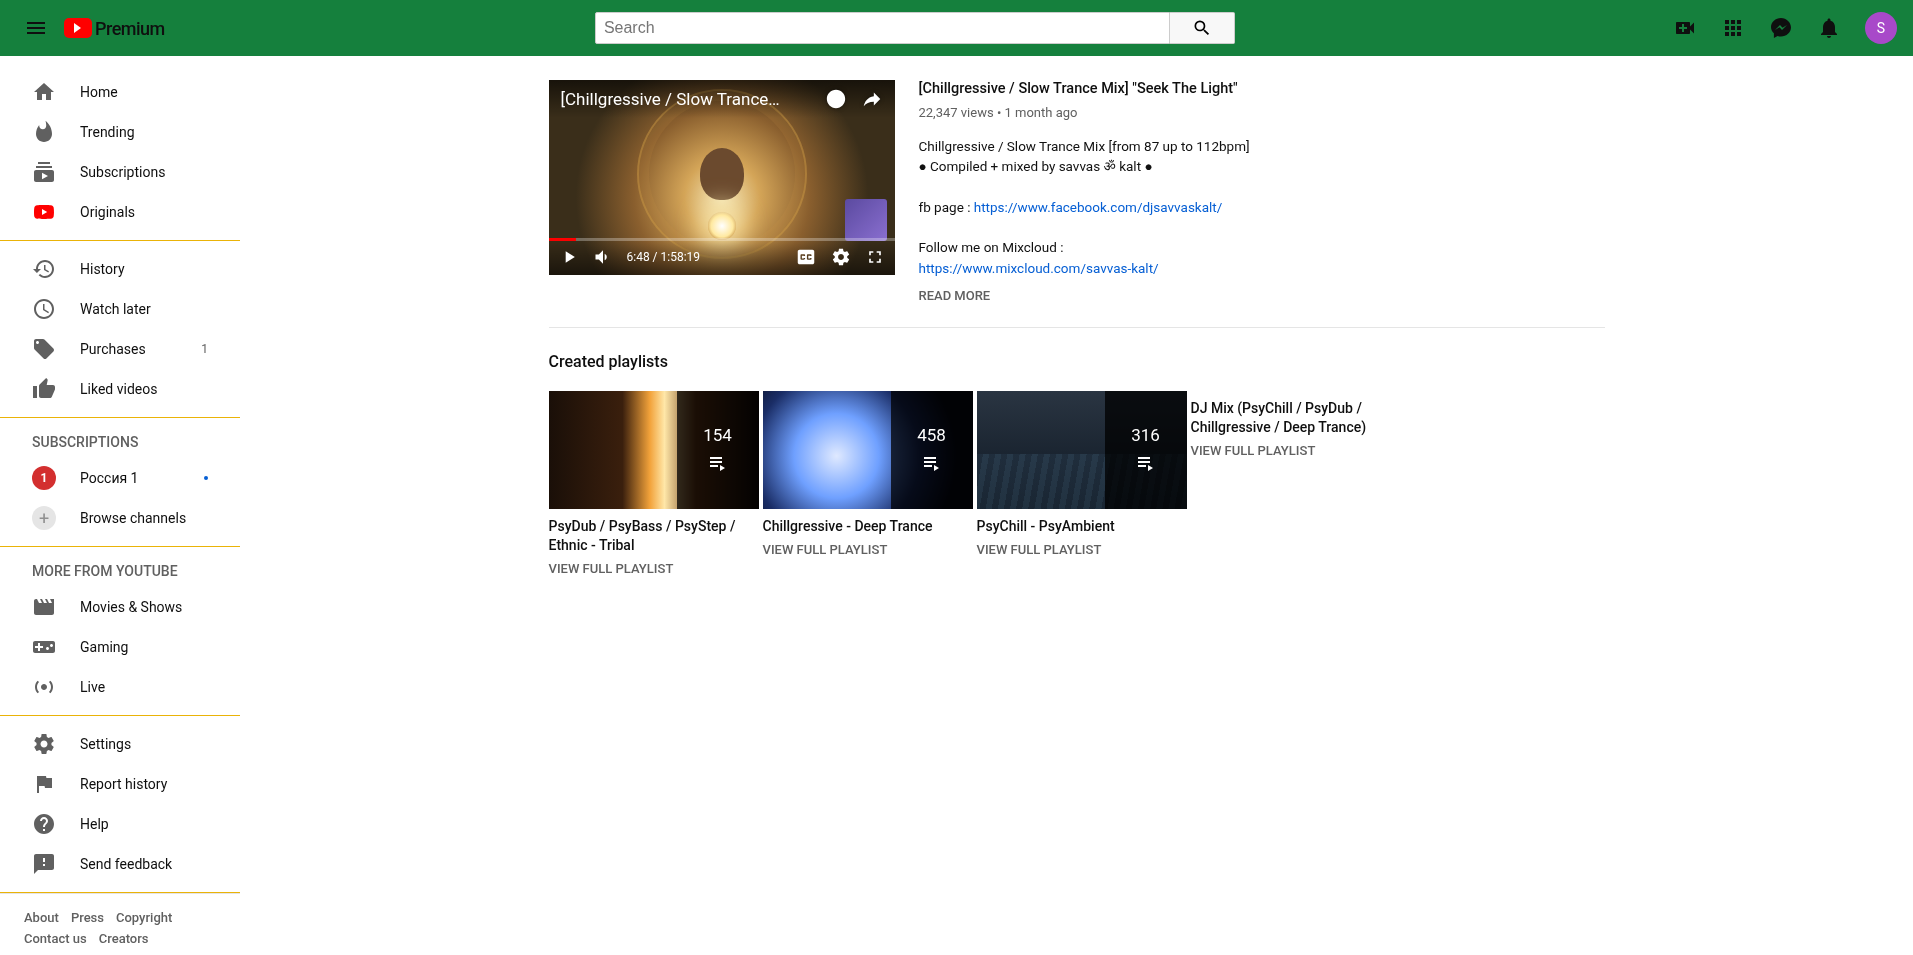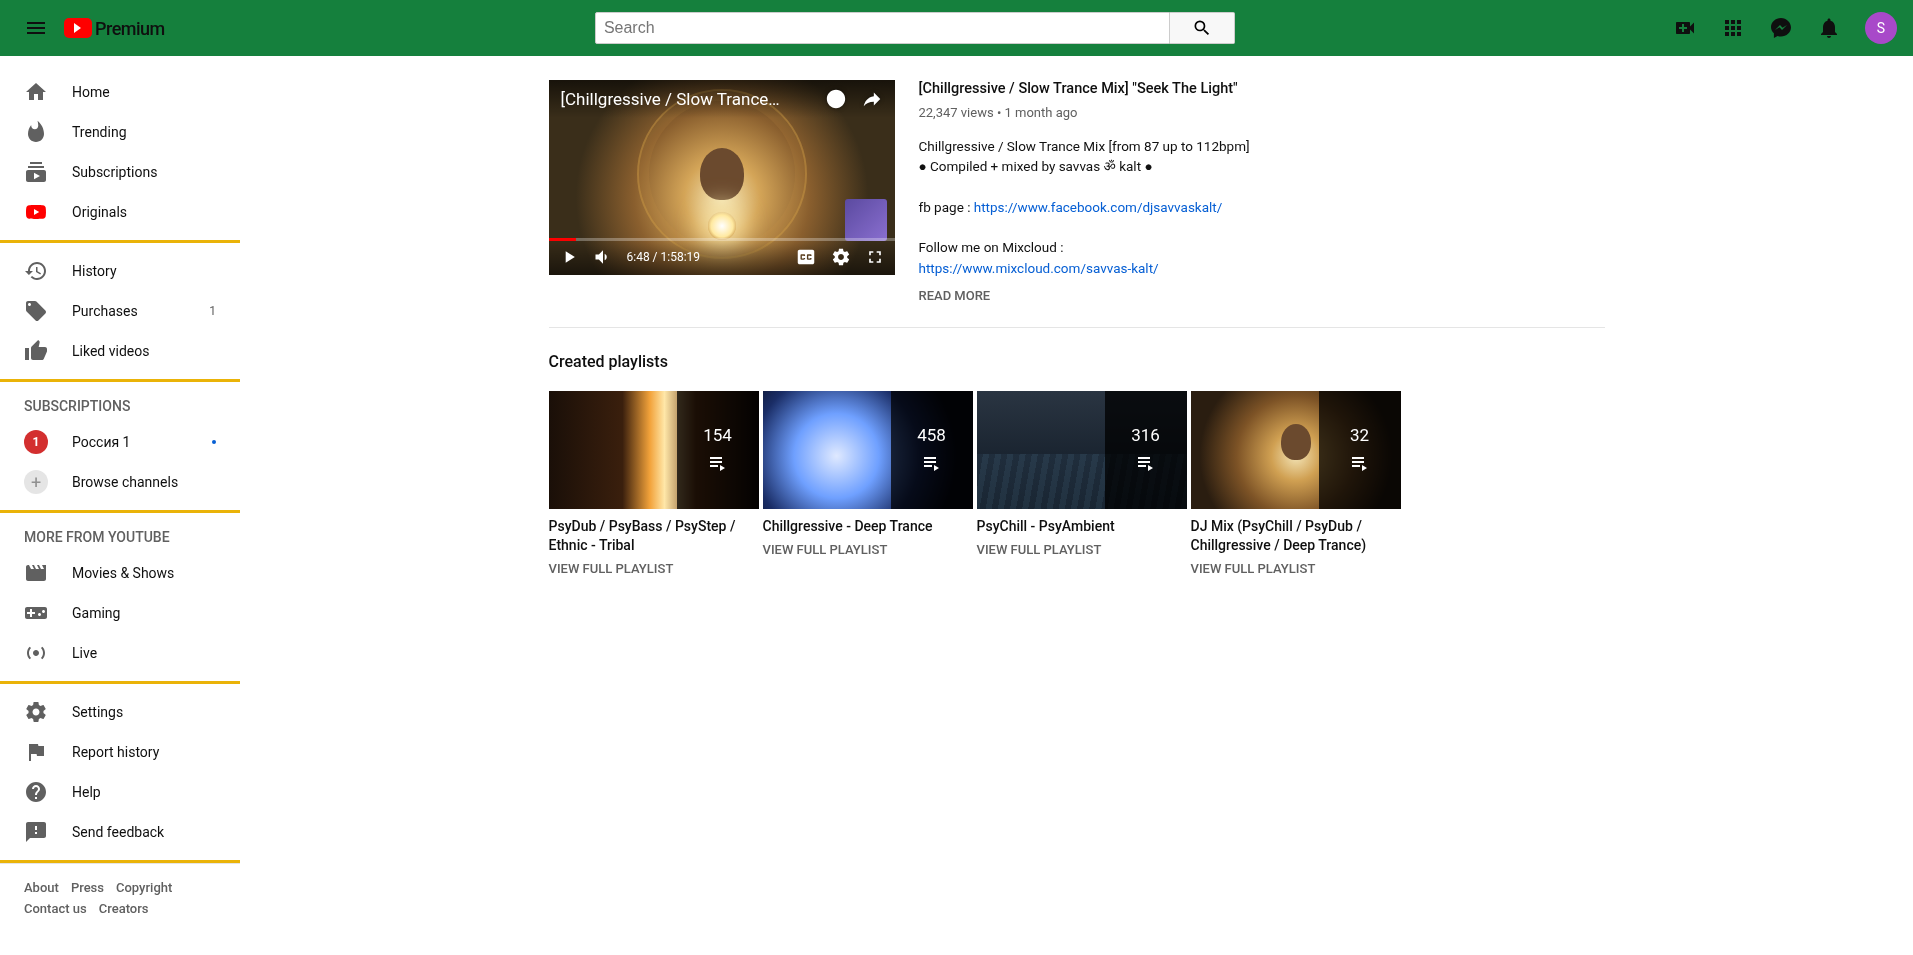--- a/index.html
+++ b/index.html
@@ -16,21 +16,21 @@
 .logo-text{font-size:18px;font-weight:500;letter-spacing:-0.5px}
 .header-center{display:flex;align-items:center;flex:0 1 640px;margin:0 20px}
 .search-box{flex:1;height:32px;border:1px solid #ccc;padding:0 8px;font-size:16px;outline:none;border-radius:2px 0 0 2px}
 .search-btn{width:65px;height:32px;border:1px solid #ccc;border-left:none;background:#f8f8f8;cursor:pointer;display:flex;align-items:center;justify-content:center;border-radius:0 2px 2px 0}
 .header-right{display:flex;align-items:center;gap:8px}
 .icon-btn{width:40px;height:40px;display:flex;align-items:center;justify-content:center;cursor:pointer;border-radius:50%}
 .avatar{width:32px;height:32px;border-radius:50%;background:#a849c9;color:#fff;display:flex;align-items:center;justify-content:center;font-size:14px;cursor:pointer;margin-left:8px}
 
 
 .sidebar{position:fixed;top:56px;left:0;width:240px;bottom:0;background:#fff;overflow-y:auto;padding-top:8px}
-.sb-section{padding:8px 0;border-bottom:3px solid #eab308}
+.sb-section{padding:8px 8px;border-bottom:1px solid #eab308}
 .sb-section:last-of-type{border-bottom:none}
 .sb-item{display:flex;align-items:center;height:40px;padding:0 24px;cursor:pointer}
 .sb-icon{width:24px;height:24px;margin-right:24px;display:flex;align-items:center;justify-content:center;color:#606060}
 .sb-label{font-size:14px;flex:1}
 .sb-badge{font-size:12px;color:#606060}
 .sb-heading{padding:8px 24px;font-size:14px;font-weight:500;color:#606060;text-transform:uppercase}
 .sb-channel-icon{width:24px;height:24px;border-radius:50%;background:#d32f2f;color:#fff;display:flex;align-items:center;justify-content:center;font-size:12px;font-weight:bold;margin-right:24px}
 .sb-dot{width:4px;height:4px;border-radius:50%;background:#065fd4}
 .sb-browse-icon{width:24px;height:24px;border-radius:50%;background:#e5e5e5;display:flex;align-items:center;justify-content:center;margin-right:24px;color:#909090;font-size:18px}
 .sb-footer{padding:16px 24px;border-top:1px solid #e5e5e5}
@@ -177,20 +177,28 @@
       <span class="sb-icon">
           <svg class="svg" width="24" height="24" viewBox="0 0 24 24">
             <path d="M13 3c-4.97 0-9 4.03-9 9H1l3.89 3.89.07.14L9 12H6c0-3.87 3.13-7 7-7s7 3.13 7 7-3.13 7-7 7c-1.93 0-3.68-.79-4.94-2.06l-1.42 1.42C8.27 19.99 10.51 21 13 21c4.97 0 9-4.03 9-9s-4.03-9-9-9zm-1 5v5l4.28 2.54.72-1.21-3.5-2.08V8H12z"></path>
           </svg>
         </span>
       <span class="sb-label">History</span>
     </div>
     <div class="sb-item">
       <span class="sb-icon">
           <svg class="svg" width="24" height="24" viewBox="0 0 24 24">
+            <path d="M11.99 2C6.47 2 2 6.48 2 12s4.47 10 9.99 10C17.52 22 22 17.52 22 12S17.52 2 11.99 2zM12 20c-4.42 0-8-3.58-8-8s3.58-8 8-8 8 3.58 8 8-3.58 8-8 8zm.5-13H11v6l5.25 3.15.75-1.23-4.5-2.67V7z"></path>
+          </svg>
+        </span>
+      <span class="sb-label">Watch later</span>
+    </div>
+    <div class="sb-item">
+      <span class="sb-icon">
+          <svg class="svg" width="24" height="24" viewBox="0 0 24 24">
             <path d="M21.41 11.58l-9-9C12.05 2.22 11.55 2 11 2H4c-1.1 0-2 .9-2 2v7c0 .55.22 1.05.59 1.42l9 9c.36.36.86.58 1.41.58s1.05-.22 1.41-.59l7-7c.37-.36.59-.86.59-1.41s-.23-1.06-.59-1.42zM5.5 7C4.67 7 4 6.33 4 5.5S4.67 4 5.5 4 7 4.67 7 5.5 6.33 7 5.5 7z"></path>
           </svg>
         </span>
       <span class="sb-label">Purchases</span>
       <span class="sb-badge">1</span>
     </div>
     <div class="sb-item">
       <span class="sb-icon">
           <svg class="svg" width="24" height="24" viewBox="0 0 24 24">
             <path d="M1 21h4V9H1v12zm22-11c0-1.1-.9-2-2-2h-6.31l.95-4.57.03-.32c0-.41-.17-.79-.44-1.06L14.17 1 7.59 7.59C7.22 7.95 7 8.45 7 9v10c0 1.1.9 2 2 2h9c.83 0 1.54-.5 1.84-1.22l3.02-7.05c.09-.23.14-.47.14-.73v-2z"></path>
@@ -387,28 +395,19 @@
             <span class="pl-count">316</span>
             <svg class="svg" width="24" height="24" viewBox="0 0 24 24" fill="#fff">
                 <path d="M4 10h12v2H4zm0-4h12v2H4zm0 8h8v2H4zm10 0v6l5-3z"></path>
               </svg>
           </div>
         </div>
         <div class="pl-title">PsyChill - PsyAmbient</div>
         <a class="pl-link">VIEW FULL PLAYLIST</a>
       </div>
       <div class="pl-card">
-        <div class="pl-thumb">
-          <div class="pl-art art4"></div>
-          <div class="pl-overlay">
-            <span class="pl-count">32</span>
-            <svg class="svg" width="24" height="24" viewBox="0 0 24 24" fill="#fff">
-                <path d="M4 10h12v2H4zm0-4h12v2H4zm0 8h8v2H4zm10 0v6l5-3z"></path>
-              </svg>
-          </div>
-        </div>
         <div class="pl-title">DJ Mix (PsyChill / PsyDub / Chillgressive / Deep Trance)</div>
         <a class="pl-link">VIEW FULL PLAYLIST</a>
       </div>
     </div>
 
   </div>
 </div>
 
 </body></html>

